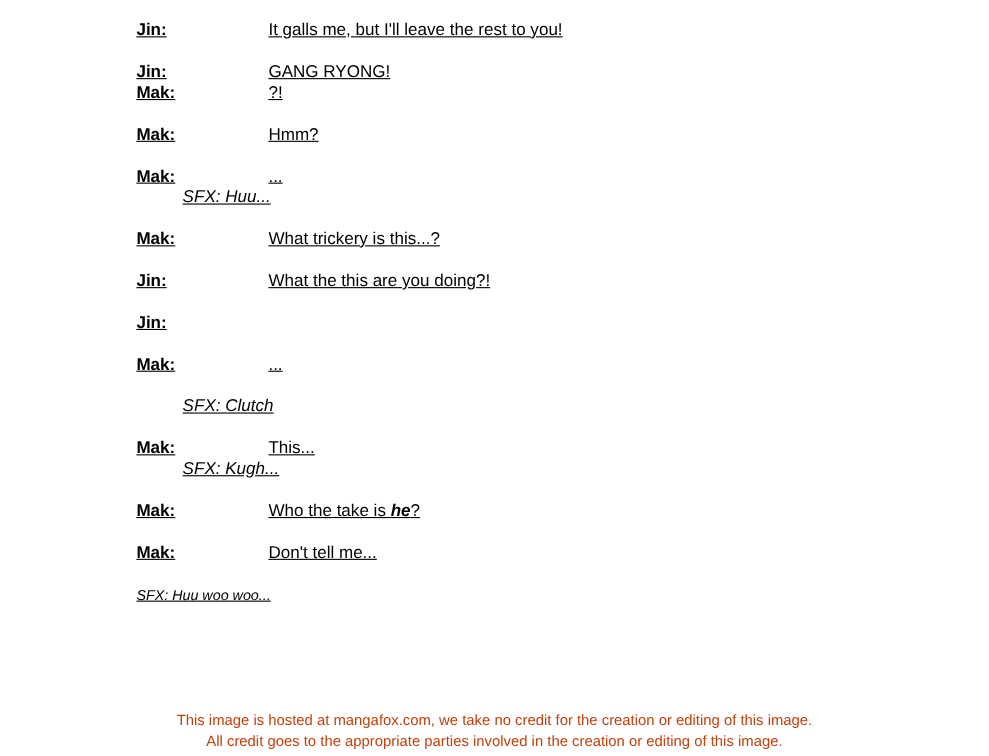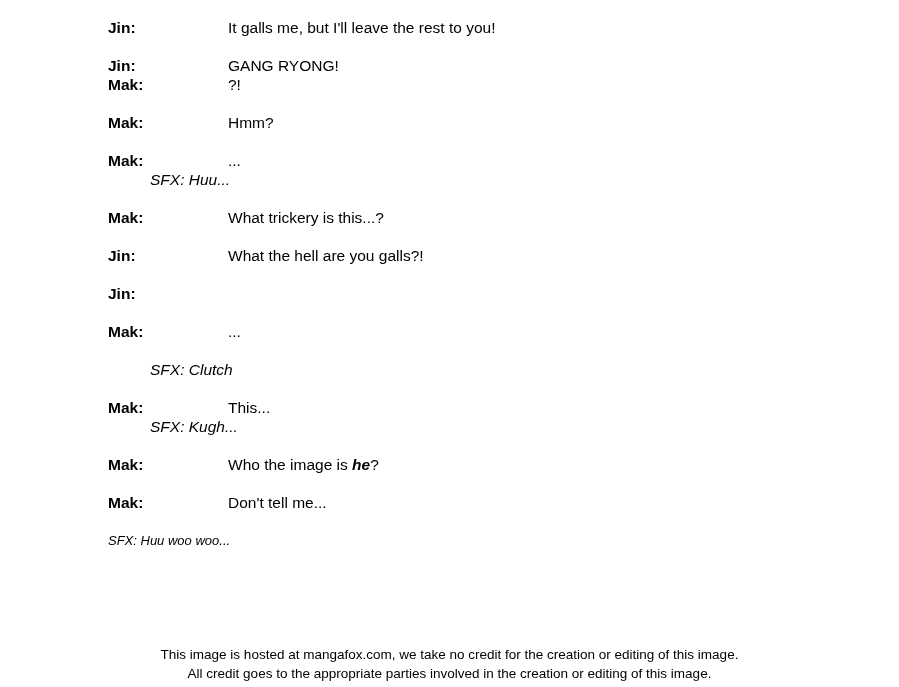--- a/index.html
+++ b/index.html
@@ -17,23 +17,24 @@
   }
   .script-sheet {
     position: absolute;
     left: 0;
     top: 0;
     width: 899px;
     height: 687px;
   }
   .lines {
     position: absolute;
-    left: 108px;
+    left: 124px;
     top: 18px;
     width: 700px;
+    text-decoration: underline;
   }
   .line-row {
     display: flex;
     align-items: flex-start;
     font-size: 15.5px;
     line-height: 19px;
   }
   .speaker {
     width: 120px;
     flex: 0 0 120px;
@@ -63,21 +64,21 @@
   }
   .gap-lg { height: 19px; }
   .footer {
     position: absolute;
     left: 0;
     top: 645px;
     width: 899px;
     text-align: center;
     font-size: 13.5px;
     line-height: 19px;
-    color: #000000;
+    color: #c2410c;
   }
 </style>
 </head>
 <body>
 
 <div class="script-sheet">
 
   <div class="lines">
 
     <div class="line-row">
@@ -119,21 +120,21 @@
 
     <div class="line-row">
       <span class="speaker">Mak:</span>
       <span class="dialogue">What trickery is this...?</span>
     </div>
 
     <div class="gap-lg"></div>
 
     <div class="line-row">
       <span class="speaker">Jin:</span>
-      <span class="dialogue">What the hell are you galls?!</span>
+      <span class="dialogue">What the this are you doing?!</span>
     </div>
 
     <div class="gap-lg"></div>
 
     <div class="line-row">
       <span class="speaker">Jin:</span>
     </div>
 
     <div class="gap-lg"></div>
 
@@ -156,21 +157,21 @@
     </div>
 
     <div class="line-row">
       <span class="sfx-inline">SFX: Kugh...</span>
     </div>
 
     <div class="gap-lg"></div>
 
     <div class="line-row">
       <span class="speaker">Mak:</span>
-      <span class="dialogue"><span>Who the image is </span><b>he</b><span>?</span></span>
+      <span class="dialogue"><span>Who the take is </span><b>he</b><span>?</span></span>
     </div>
 
     <div class="gap-lg"></div>
 
     <div class="line-row">
       <span class="speaker">Mak:</span>
       <span class="dialogue">Don't tell me...</span>
     </div>
 
     <div class="gap-lg"></div>

